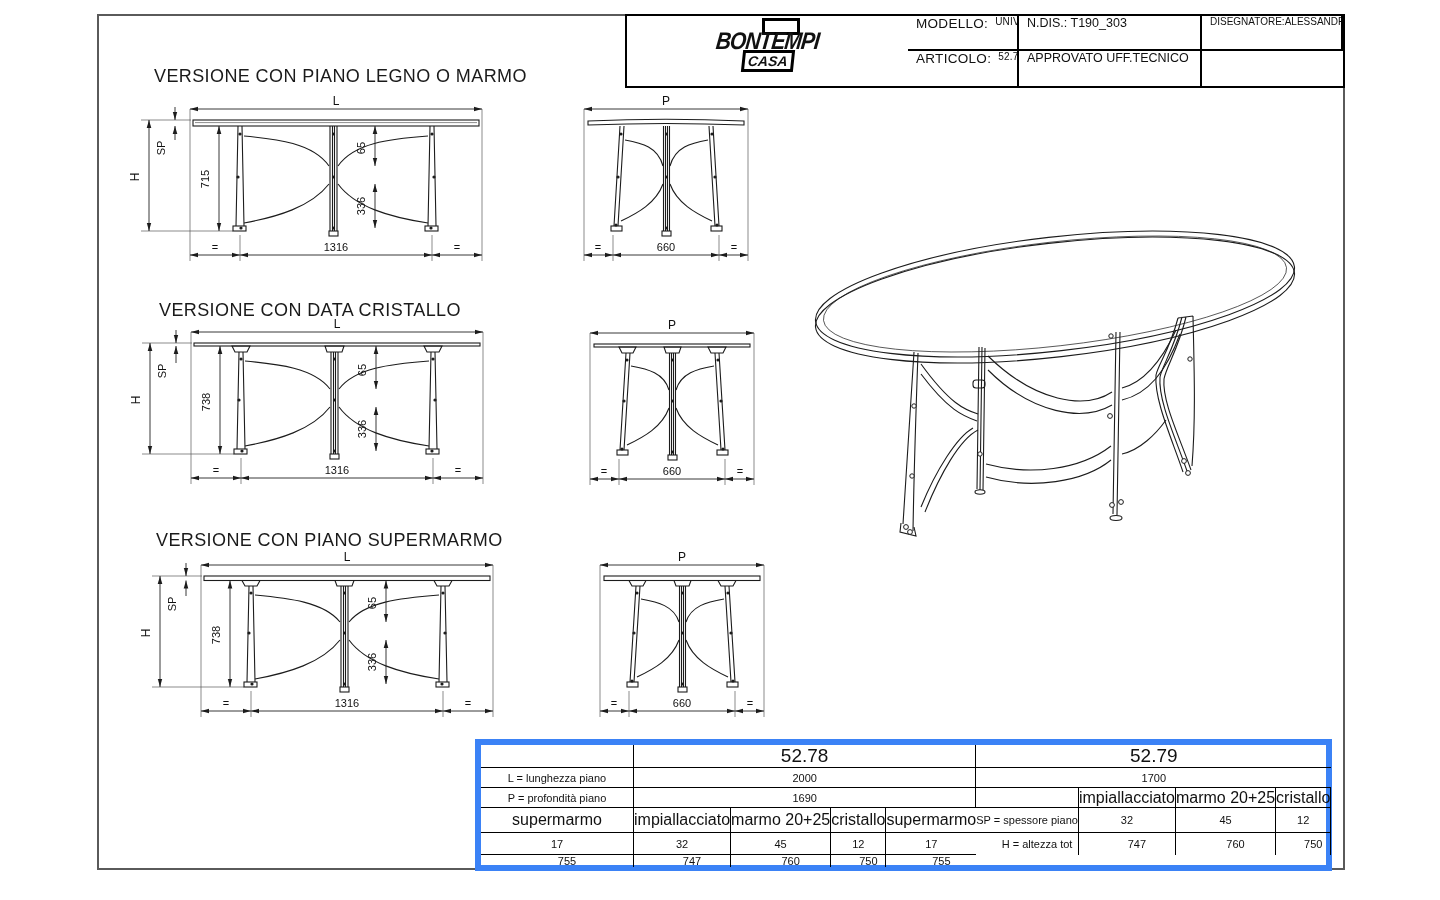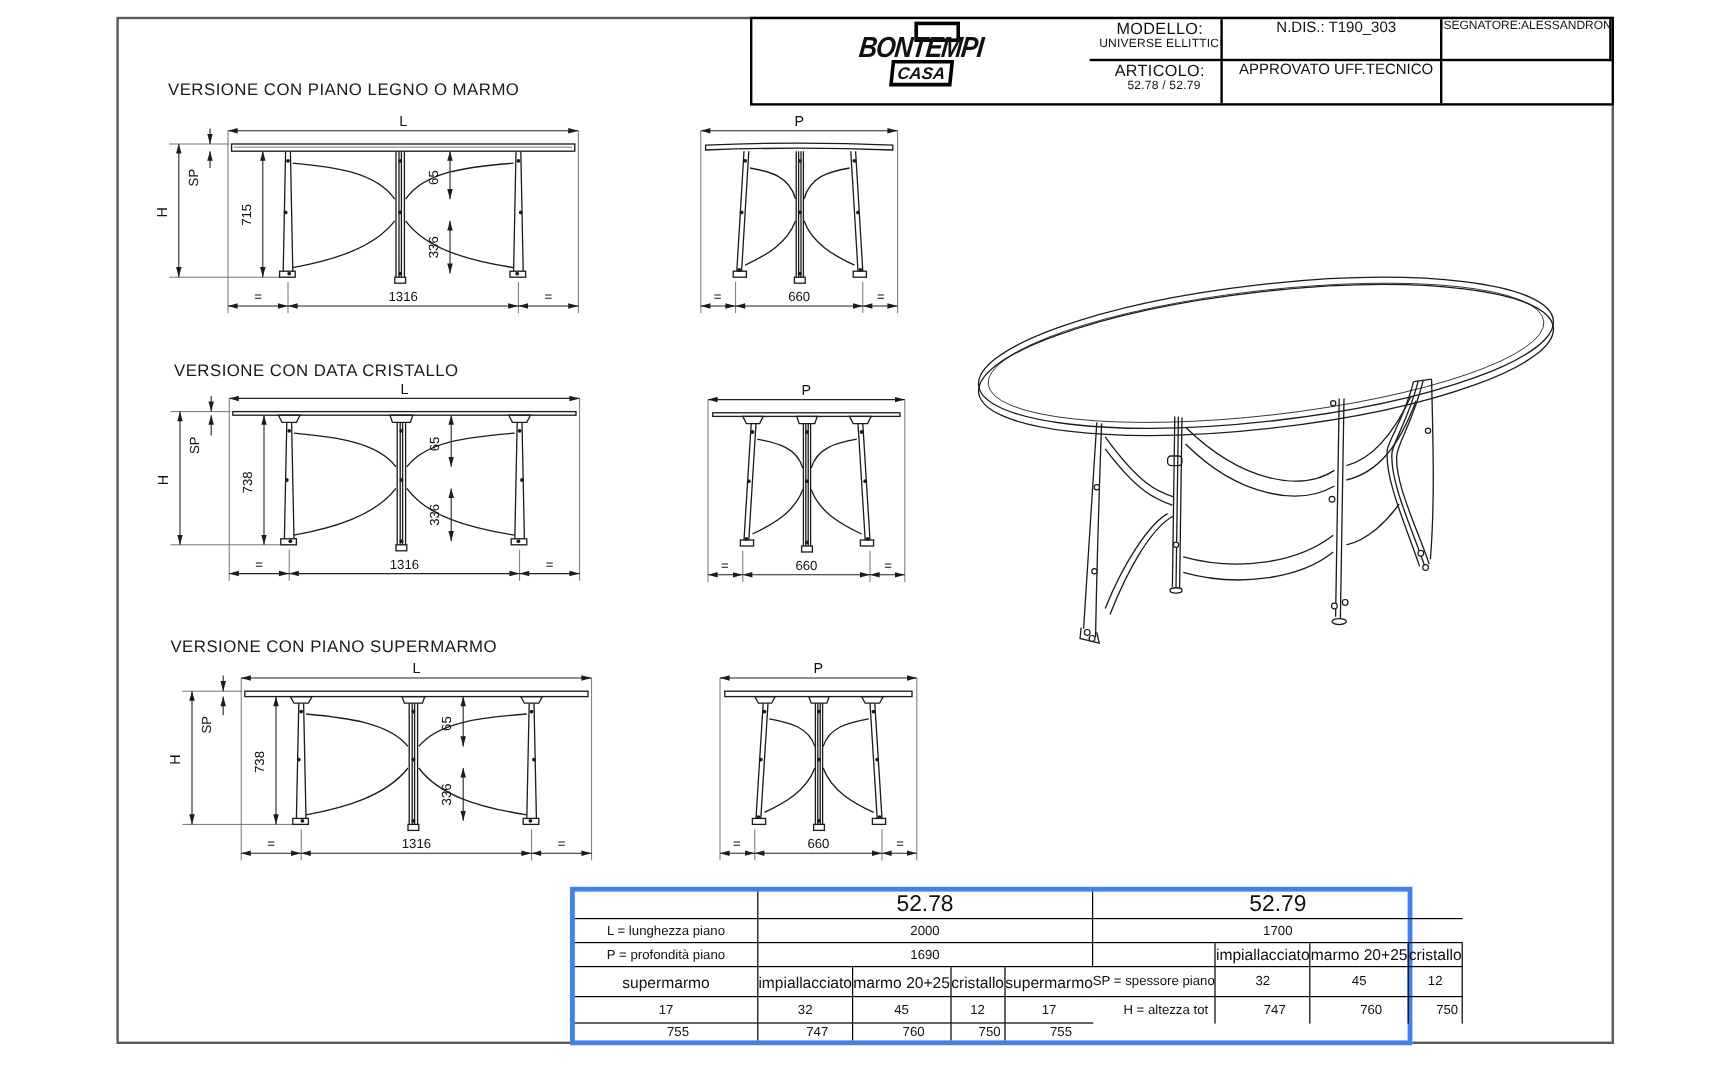--- a/index.html
+++ b/index.html
@@ -5,56 +5,56 @@
   html,body{margin:0;padding:0;background:#fff;}
   .stage{position:relative;width:1440px;height:900px;background:#fff;overflow:hidden;
          font-family:"Liberation Sans",sans-serif;color:#111;}
   .frame{position:absolute;left:97px;top:14px;width:1248px;height:856px;
          border:2px solid #5a5a5a;box-sizing:border-box;}
   
   .tblock{position:absolute;left:625px;top:14px;width:720px;height:74px;background:#fff;
           border:2px solid #000;box-sizing:border-box;display:grid;
           grid-template-columns:281px 111px 183px 1fr;grid-template-rows:35px 1fr;}
   .tcell{border-right:2px solid #000;border-bottom:2px solid #000;display:flex;
-         align-items:center;padding-left:8px;box-sizing:border-box;white-space:nowrap;overflow:hidden;flex-direction:column;}
+         align-items:flex-start;padding-left:8px;box-sizing:border-box;white-space:nowrap;overflow:hidden;}
   .tcell.last-row{border-bottom:none;}
   .tlabel{font-size:13.5px;letter-spacing:.3px;}
   .tsmall{font-size:10px;margin-left:7px;letter-spacing:.2px;}
   .tmid{font-size:12.5px;}
   .tdiseg{font-size:10px;}
   .logo-cell{grid-row:1 / span 2;border-right:none;border-bottom:none;display:flex;
              flex-direction:column;align-items:center;justify-content:flex-start;padding:2px 0 0 0;}
   .logo-flag{width:38px;height:17px;border:3px solid #000;box-sizing:border-box;margin-left:26px;}
   .logo-brand{font-weight:bold;font-style:italic;font-size:21px;letter-spacing:-1px;
               transform:skewX(-6deg) scaleY(1.15);margin-top:-6px;}
   .logo-casa{border:3px solid #000;font-weight:bold;font-style:italic;font-size:14px;
              line-height:16px;padding:0 3px;margin-top:-3px;background:#fff;
              transform:skewX(-6deg);}
   
-  .sec-title{position:absolute;font-size:14px;letter-spacing:.4px;color:#1a1a1a;}
+  .sec-title{position:absolute;font-size:18px;letter-spacing:.4px;color:#1a1a1a;margin-left:14px;}
   
   svg text{font-family:"Liberation Sans",sans-serif;fill:#111;}
   .t{font-size:11px;}
   .tb{font-size:12px;}
   .ln{stroke:#1c1c1c;stroke-width:1.1;fill:none;}
   .thin{stroke:#5a5a5a;stroke-width:0.7;fill:none;}
   .dim{stroke:#222;stroke-width:0.9;fill:none;}
   .dot{fill:#1c1c1c;stroke:none;}
   .odot{fill:#fff;stroke:#1c1c1c;stroke-width:1;}
   
-  .spec{position:absolute;left:475px;top:739px;width:702px;height:132px;background:#fff;
-        border:4px solid #3b82f6;box-sizing:border-box;display:grid;
+  .spec{position:absolute;left:475px;top:739px;width:857px;height:132px;background:#fff;
+        border:6px solid #3b82f6;box-sizing:border-box;display:grid;
         grid-template-columns:153px repeat(8,1fr);
         grid-template-rows:23px 20px 20px 25px 22px 1fr;}
   .c{border-right:1px solid #000;border-bottom:1px solid #000;display:flex;align-items:center;
      justify-content:center;font-size:11px;box-sizing:border-box;white-space:nowrap;}
   .c.rend{border-right:none;} .c.bend{border-bottom:none;padding-left:20px;}
   .c.model{font-size:19px;grid-column:span 4;}
   .c.span4{grid-column:span 4;}
-  .c.mat{font-size:13px;}
+  .c.mat{font-size:16px;}
 </style>
 </head>
 <body>
 
 <div class="stage">
 
   <svg width="0" height="0" style="position:absolute">
     <defs>
       <marker id="ae" markerWidth="10" markerHeight="7" refX="8.5" refY="3" orient="auto" markerUnits="userSpaceOnUse">
         <path d="M0,0.7 L8.5,3 L0,5.3 Z" fill="#1c1c1c"></path>

